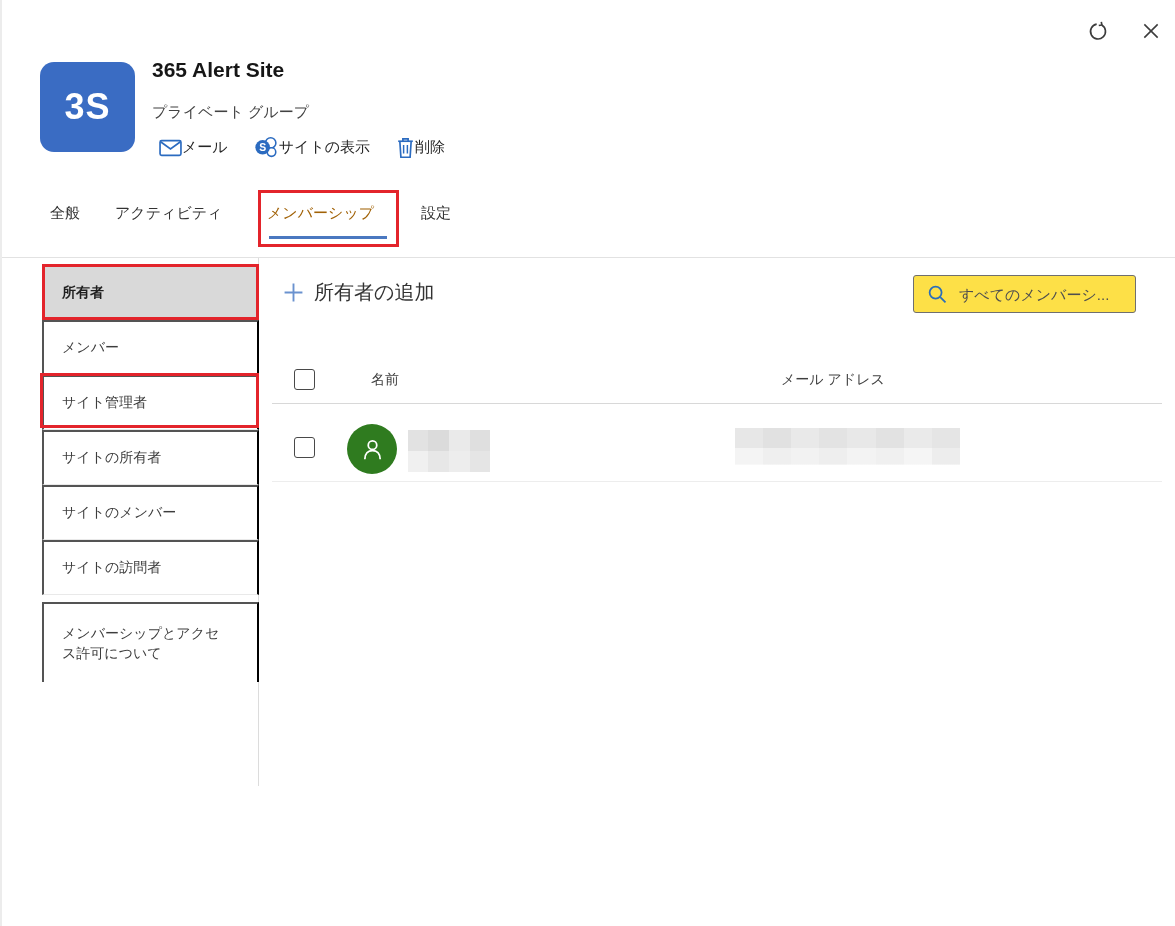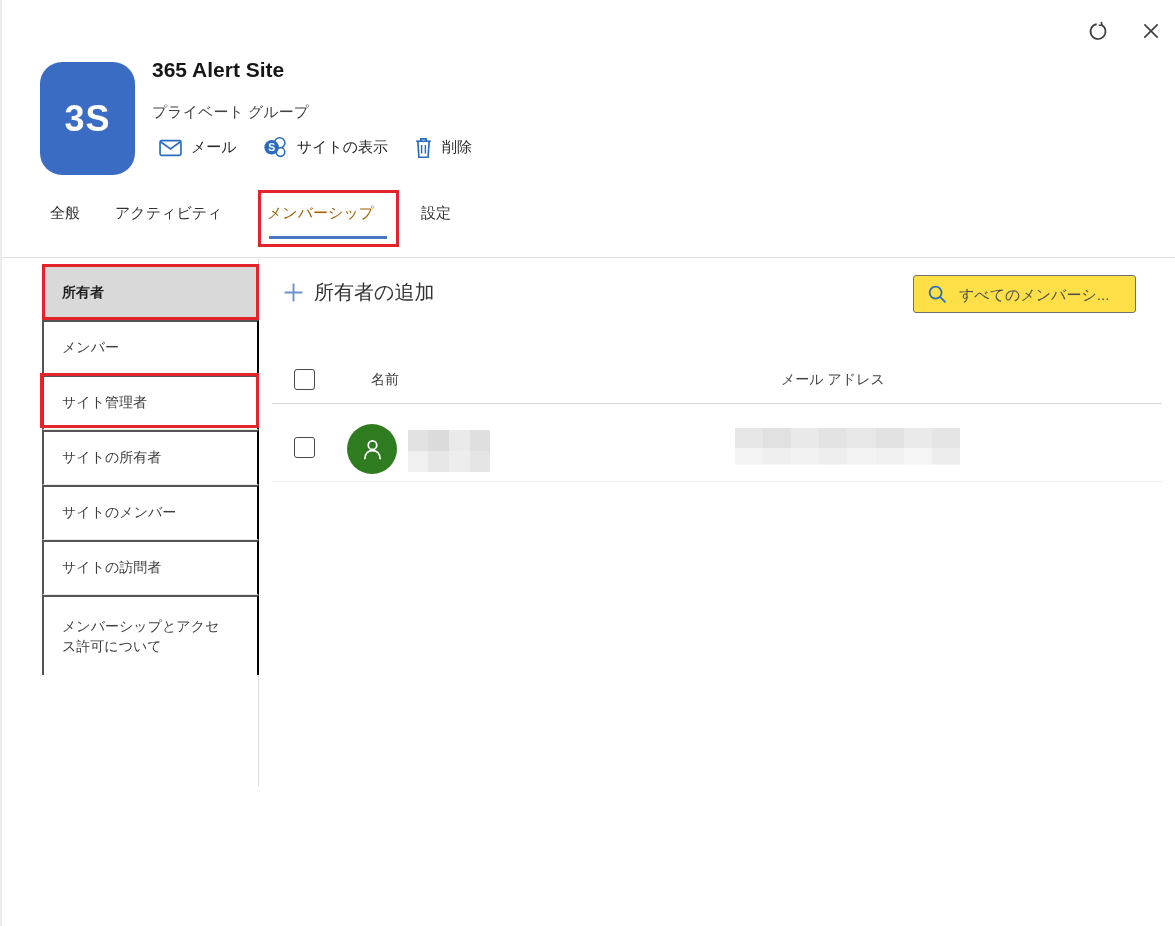--- a/index.html
+++ b/index.html
@@ -10,47 +10,47 @@
     color:#262626;
   }
   .panel { position:absolute; inset:0; background:#fff; border-left:2px solid #ececec; }
 
   
   .win-controls { position:absolute; top:18px; right:12px; display:flex; gap:28px; }
   .icon-btn { background:none; border:none; cursor:pointer; padding:2px; line-height:0; }
 
   
   .avatar-tile {
-    position:absolute; left:38px; top:62px; width:95px; height:113px;
-    background:#3a6cc3; border-radius:22px; color:#fff;
+    position:absolute; left:38px; top:62px; width:95px; height:90px;
+    background:#3a6cc3; border-radius:14px; color:#fff;
     display:flex; align-items:center; justify-content:center;
     font-size:36px; font-weight:600; letter-spacing:1px;
   }
   .page-title { position:absolute; left:150px; top:58px; font-size:21px; font-weight:700; color:#161616; }
   .subtitle   { position:absolute; left:150px; top:103px; font-size:15px; color:#424242; }
   .actions { position:absolute; left:157px; top:135px; display:flex; gap:26px; }
-  .action { display:flex; align-items:center; gap:9px; font-size:15px; color:#262626; cursor:pointer; background:none; border:none; font-family:inherit; }
+  .action { display:flex; align-items:center; font-size:15px; color:#262626; cursor:pointer; background:none; border:none; font-family:inherit; }
   .action .ic { line-height:0; }
 
   
   .tab { position:absolute; top:204px; font-size:15px; color:#333; background:none; border:none; cursor:pointer; font-family:inherit; }
   .tab.sel { font-weight:400; color:#a16207;text-align:center; }
   .tab-underline { position:absolute; left:267px; top:236px; width:118px; height:3px; background:#4a78c0; }
   .top-divider { position:absolute; left:0; top:257px; width:100%; height:1px; background:#e2e2e2; }
 
   
   .sidebar { position:absolute; left:0; top:258px; width:257px; height:528px; border-right:1px solid #dcdcdc; background:#fff; }
   .side-item {
     position:absolute; left:40px; width:217px; height:55px;
     display:flex; align-items:center; padding-left:18px;
     font-size:14px; color:#3d3d3d; cursor:pointer;
     border-bottom:1px solid #e9e9e9; background:#fff; text-align:left; font-family:inherit;
   }
   .side-item.sel { background:#d9d9d9; font-weight:700; color:#1f1f1f; }
-  .side-item.tall { height:80px; line-height:1.45; padding-right:28px; align-items:center; border-bottom:none; }
+  .side-item.tall { height:80px; line-height:1.45; padding-right:28px; align-items:center; border-bottom:none;margin-top:7px; }
 
   
   .add-btn { position:absolute; left:281px; top:279px; display:flex; align-items:center; gap:10px;
     font-size:20px; color:#323232; background:none; border:none; cursor:pointer; font-family:inherit; }
   .search-box {
     position:absolute; left:911px; top:275px; width:223px; height:38px;
     border:1px solid #6f6f6f; border-radius:3px; background:#fde047;
     display:flex; align-items:center; padding:0 10px 0 13px; gap:11px;
   }
   .search-box input {

